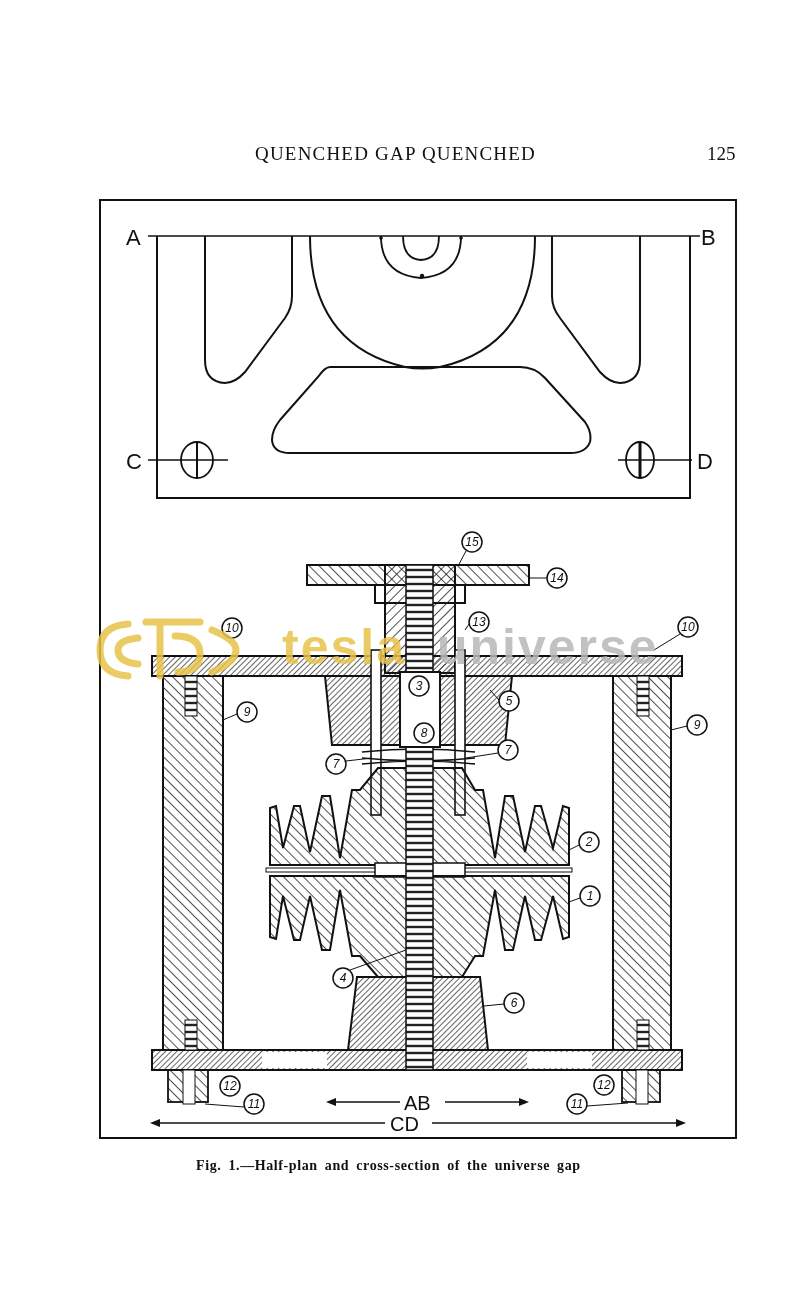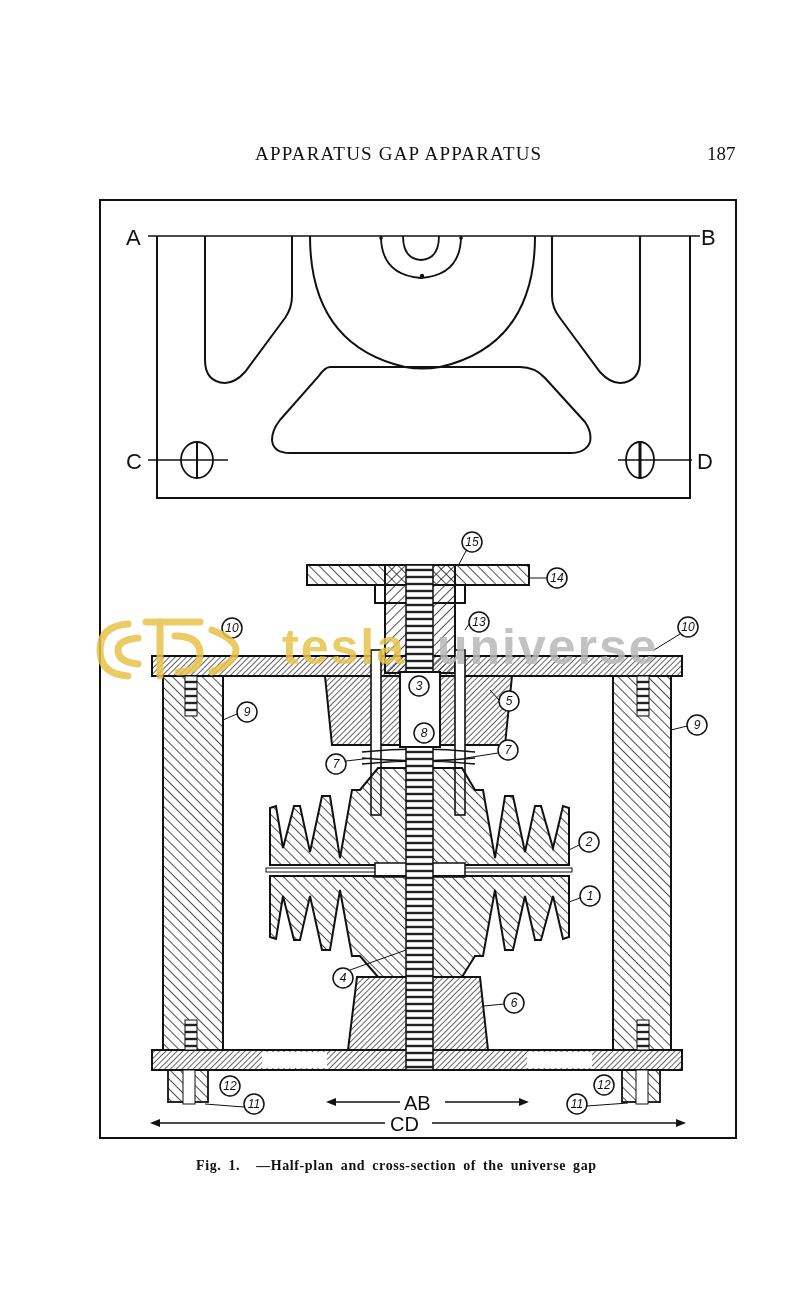--- a/index.html
+++ b/index.html
@@ -5,29 +5,29 @@
   html, body { margin: 0; padding: 0; background: #ffffff; }
   body { width: 800px; height: 1297px; position: relative; overflow: hidden;
          font-family: "Liberation Serif", "DejaVu Serif", serif; color: #111; }
   .running-head { position: absolute; top: 143px; left: 255px; font-size: 19px;
                   letter-spacing: 1.2px; font-family: "Liberation Serif", serif; }
   .page-number { position: absolute; top: 143px; left: 707px; font-size: 19px;
                  font-family: "Liberation Serif", serif; }
   .figure { position: absolute; left: 0; top: 0; width: 800px; height: 1297px; }
   .caption { position: absolute; top: 1158px; left: 196px; font-size: 14px; font-weight: bold;
              letter-spacing: 0.6px; font-family: "Liberation Serif", serif; word-spacing: 3px; }
-  .caption .fig-no { margin-right: 16px; }
+  .caption .fig-no { margin-right: 0; }
   svg text { font-family: "Liberation Sans", "DejaVu Sans", sans-serif; }
   .wm-text { font-family: "Liberation Sans", "DejaVu Sans", sans-serif; font-weight: bold; }
 </style>
 </head>
 <body>
 
-<div class="running-head">APPARATUS GAP APPARATUS</div>
-<div class="page-number">187</div>
+<div class="running-head">QUENCHED GAP QUENCHED</div>
+<div class="page-number">125</div>
 
 <svg class="figure" width="800" height="1297" viewBox="0 0 800 1297" xmlns="http://www.w3.org/2000/svg">
   <defs>
     <pattern id="hatchA" patternUnits="userSpaceOnUse" width="7" height="7" patternTransform="rotate(-45)">
       <line x1="0" y1="0" x2="0" y2="7" stroke="#222" stroke-width="1.6"></line>
     </pattern>
     <pattern id="hatchB" patternUnits="userSpaceOnUse" width="7" height="7" patternTransform="rotate(45)">
       <line x1="0" y1="0" x2="0" y2="7" stroke="#222" stroke-width="1.6"></line>
     </pattern>
     <pattern id="hatchDense" patternUnits="userSpaceOnUse" width="4" height="4" patternTransform="rotate(45)">

